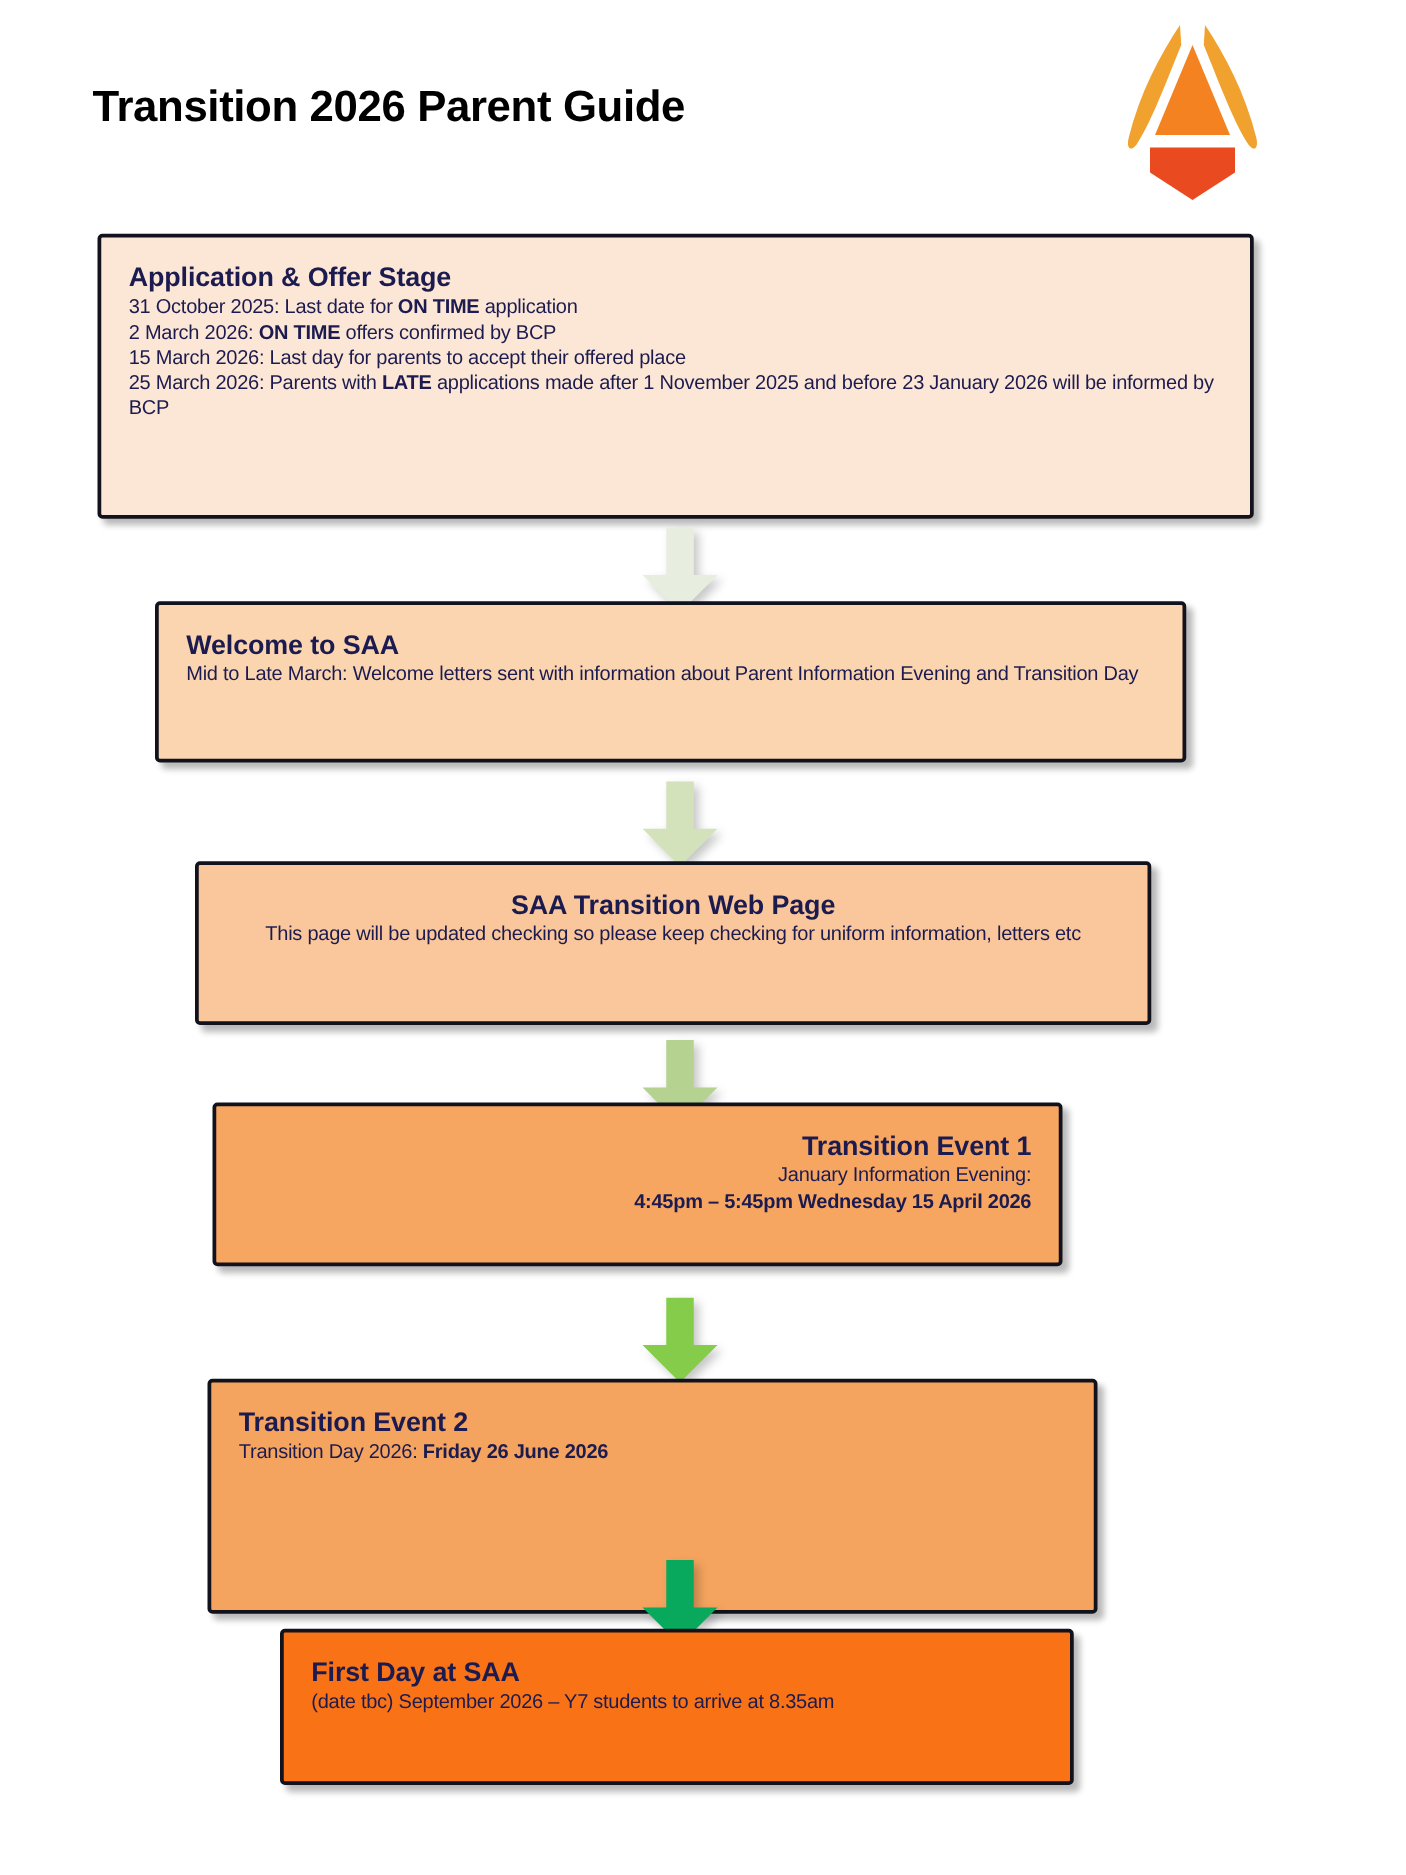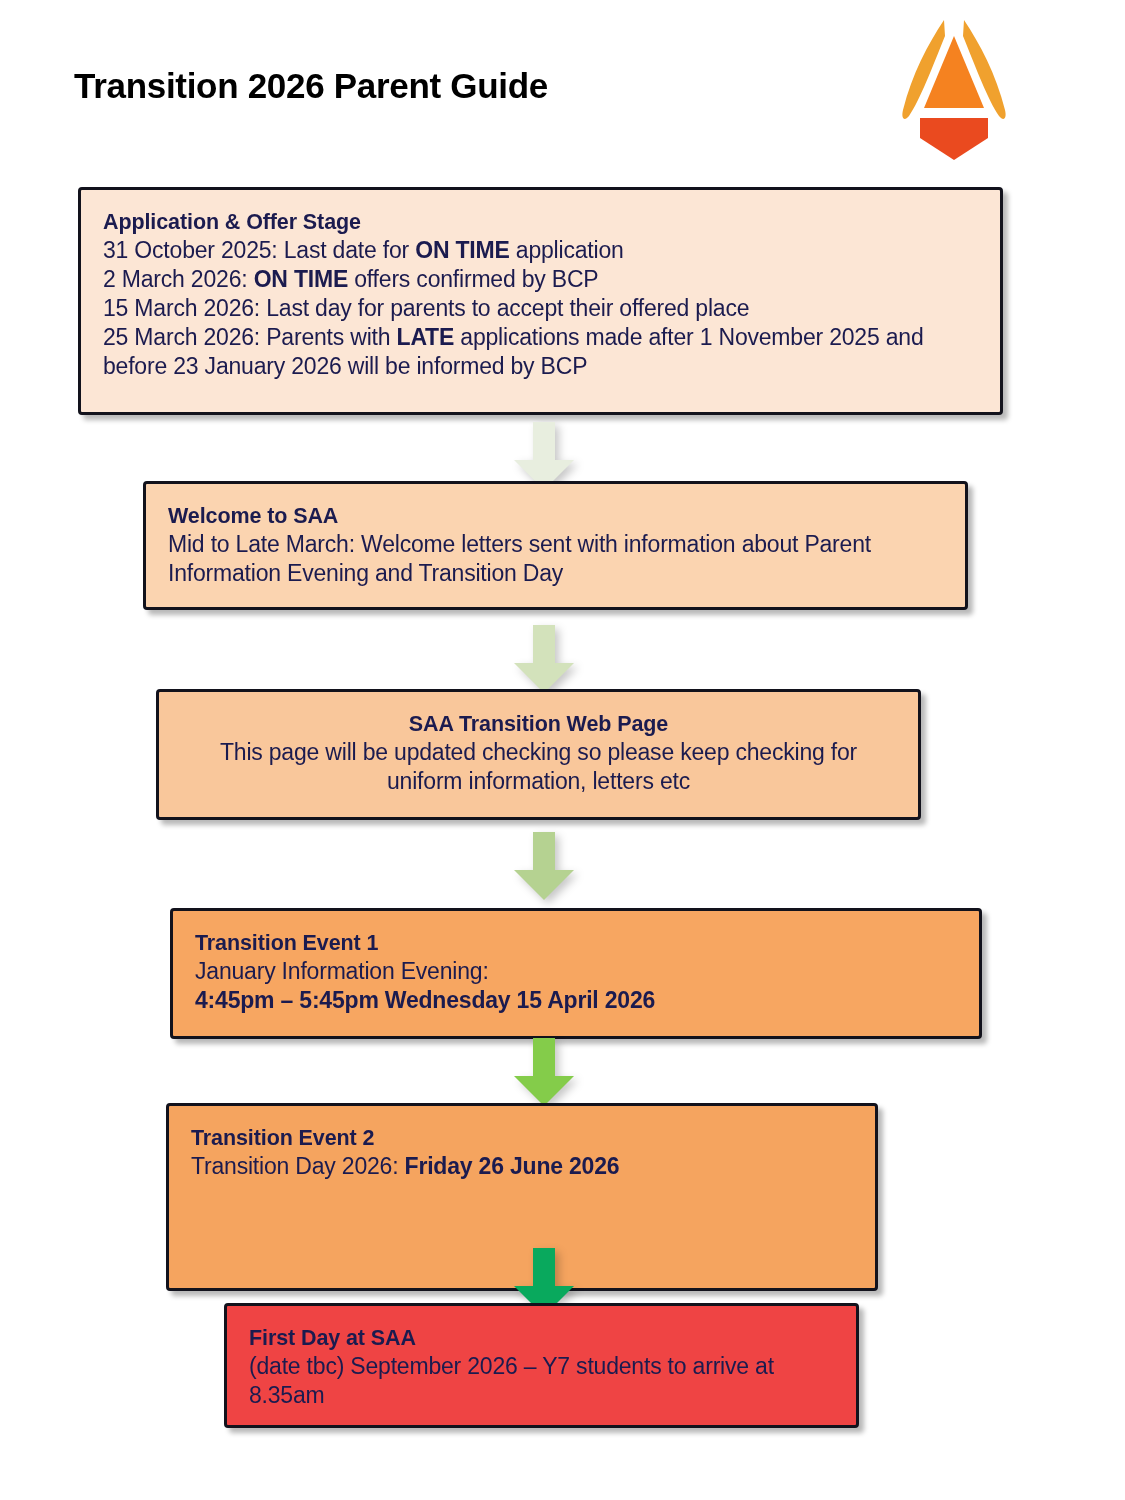--- a/index.html
+++ b/index.html
@@ -62,34 +62,34 @@
   }
 
   .flow-box .box-title {
     font-size: 21.5px;
     font-weight: bold;
     line-height: 1.32;
     letter-spacing: -0.1px;
   }
 
   .flow-box .box-line {
-    font-size: 23px;
+    font-size: 16px;
     font-weight: normal;
     line-height: 1.26;
     letter-spacing: -0.2px;
   }
 
   .flow-box .box-line b { font-weight: bold; }
   .flow-box .box-line.strong { font-weight: bold; }
 
   
   #box-application { left: 78px;  top: 187px;  width: 925px; height: 228px; background: #FCE6D5; }
-  #box-welcome     { left: 143px; top: 481px;  width: 825px; height: 129px; background: #FBD4B0; }
+  #box-welcome     { left: 124px; top: 481px;  width: 825px; height: 129px; background: #FBD4B0; }
   #box-webpage     { left: 156px; top: 689px;  width: 765px; height: 131px; background: #F9C79B; }
-  #box-event1      { left: 170px; top: 908px;  width: 812px; height: 131px; background: #F7A661; }
+  #box-event1      { left: 170px; top: 882px;  width: 680px; height: 131px; background: #F7A661; text-align: right; }
   #box-event2      { left: 166px; top: 1103px; width: 712px; height: 188px; background: #F5A45F; }
   #box-firstday    { left: 224px; top: 1303px; width: 635px; height: 125px; background: #FCDF85; }
 
   
   .flow-arrow {
     position: absolute;
     width: 64px;
     height: 70px;
     filter: drop-shadow(4px 4px 4px rgba(0,0,0,0.22));
   }
@@ -176,18 +176,18 @@
     <div class="box-title">Transition Event 2</div>
     <div class="box-line">Transition Day 2026: <b>Friday 26 June 2026</b></div>
   </div>
 
   <div class="flow-arrow" id="arrow-5">
     <svg viewBox="0 0 64 70" aria-hidden="true">
       <path d="M21 0 H43 V38 H62 L32 68 L2 38 H21 Z" fill="#09A95D"></path>
     </svg>
   </div>
 
-  <div class="flow-box" id="box-firstday" style="background: #ef4444; color: rgb(27, 27, 79);">
+  <div class="flow-box" id="box-firstday" style="background: #f97316; color: rgb(27, 27, 79);">
     <div class="box-title">First Day at SAA</div>
     <div class="box-line">(date tbc) September 2026 – Y7 students to arrive at 8.35am</div>
   </div>
 
 </div>
 
 </body></html>

